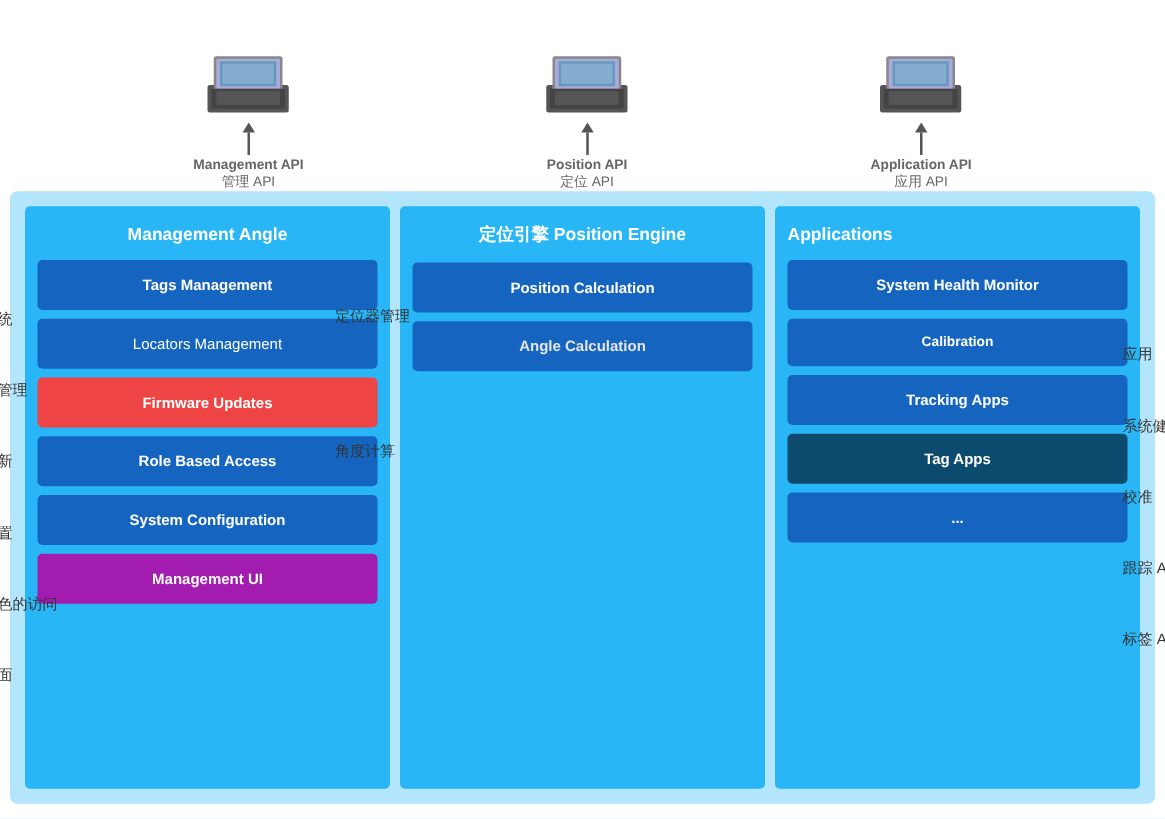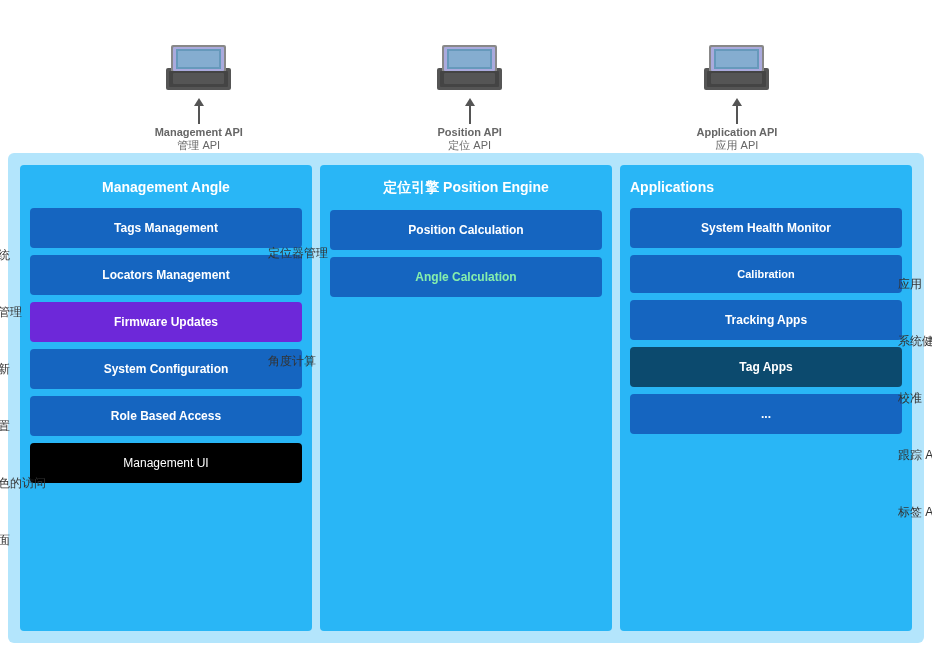--- a/index.html
+++ b/index.html
@@ -102,38 +102,38 @@
           <span>定位器管理</span>
           <span>固件更新</span>
           <span>系统配置</span>
           <span>基于角色的访问</span>
           <span>管理界面</span>
         </div>
 
         <div style="color:#fff;font-size:14px;font-weight:bold;text-align:center;padding:4px 0 6px 0;">Management Angle</div>
 
         <button style="padding:13px 10px;background:#1565c0;color:#fff;border:none;border-radius:4px;font-size:12px;font-weight:bold;cursor:pointer;">Tags Management</button>
-        <button style="padding:13px 22px;background:#1565c0;color:#fff;border:none;border-radius:4px;font-size:12px;font-weight:bold;cursor:pointer;">Locators Management</button>
-        <button style="padding:13px 10px;background:#6d28d9;color:#fff;border:none;border-radius:4px;font-size:12px;font-weight:bold;cursor:pointer;">Firmware Updates</button>
+        <button style="padding:13px 22px;background:#1565c0;color:#fff;border:none;border-radius:4px;font-size:12px;font-weight:normal;cursor:pointer;">Locators Management</button>
+        <button style="padding:13px 10px;background:#ef4444;color:#fff;border:none;border-radius:4px;font-size:12px;font-weight:bold;cursor:pointer;">Firmware Updates</button>
+        <button style="padding:13px 10px;background:#1565c0;color:#fff;border:none;border-radius:4px;font-size:12px;font-weight:bold;cursor:pointer;">Role Based Access</button>
         <button style="padding:13px 10px;background:#1565c0;color:#fff;border:none;border-radius:4px;font-size:12px;font-weight:bold;cursor:pointer;">System Configuration</button>
-        <button style="padding:13px 10px;background:#1565c0;color:#fff;border:none;border-radius:4px;font-size:12px;font-weight:bold;cursor:pointer;">Role Based Access</button>
-        <button style="padding:13px 10px;background:#000000;color:#fff;border:none;border-radius:4px;font-size:12px;font-weight:normal;cursor:pointer;">Management UI</button>
+        <button style="padding:13px 10px;background:#a21caf;color:#fff;border:none;border-radius:4px;font-size:12px;font-weight:bold;cursor:pointer;">Management UI</button>
       </div>
 
       <div style="flex:1; background:#29b6f6; border-radius:4px; padding:10px; display:flex; flex-direction:column; align-items:stretch; gap:7px; position:relative;">
 
         <div style="position:absolute;left:-52px;top:80px;font-size:12px;color:#333;">定位器管理</div>
         <div style="position:absolute;left:-52px;top:145px;font-size:12px;color:#333;margin-top:43px;">角度计算</div>
 
         <div style="color:#fff;font-size:14px;font-weight:bold;text-align:center;padding:4px 0 6px 0;">
           <span>定位引擎</span>&nbsp;<span>Position Engine</span>
         </div>
 
         <button style="padding:13px 10px;background:#1565c0;color:#fff;border:none;border-radius:4px;font-size:12px;font-weight:bold;cursor:pointer;">Position Calculation</button>
-        <button style="padding:13px 10px;background:#1565c0;color:#86efac;border:none;border-radius:4px;font-size:12px;font-weight:bold;cursor:pointer;">Angle Calculation</button>
+        <button style="padding:13px 10px;background:#1565c0;color:#e5e5e5;border:none;border-radius:4px;font-size:12px;font-weight:bold;cursor:pointer;">Angle Calculation</button>
       </div>
 
       <div style="flex:1; background:#29b6f6; border-radius:4px; padding:10px; display:flex; flex-direction:column; align-items:stretch; gap:7px; position:relative;">
 
         <div style="position:absolute;right:-58px;top:50%;transform:translateY(-50%); display:flex;flex-direction:column;gap:40px;font-size:12px;color:#333;text-align:left;">
           <span>应用</span>
           <span>系统健康监控</span>
           <span>校准</span>
           <span>跟踪 App</span>
           <span>标签 App</span>

